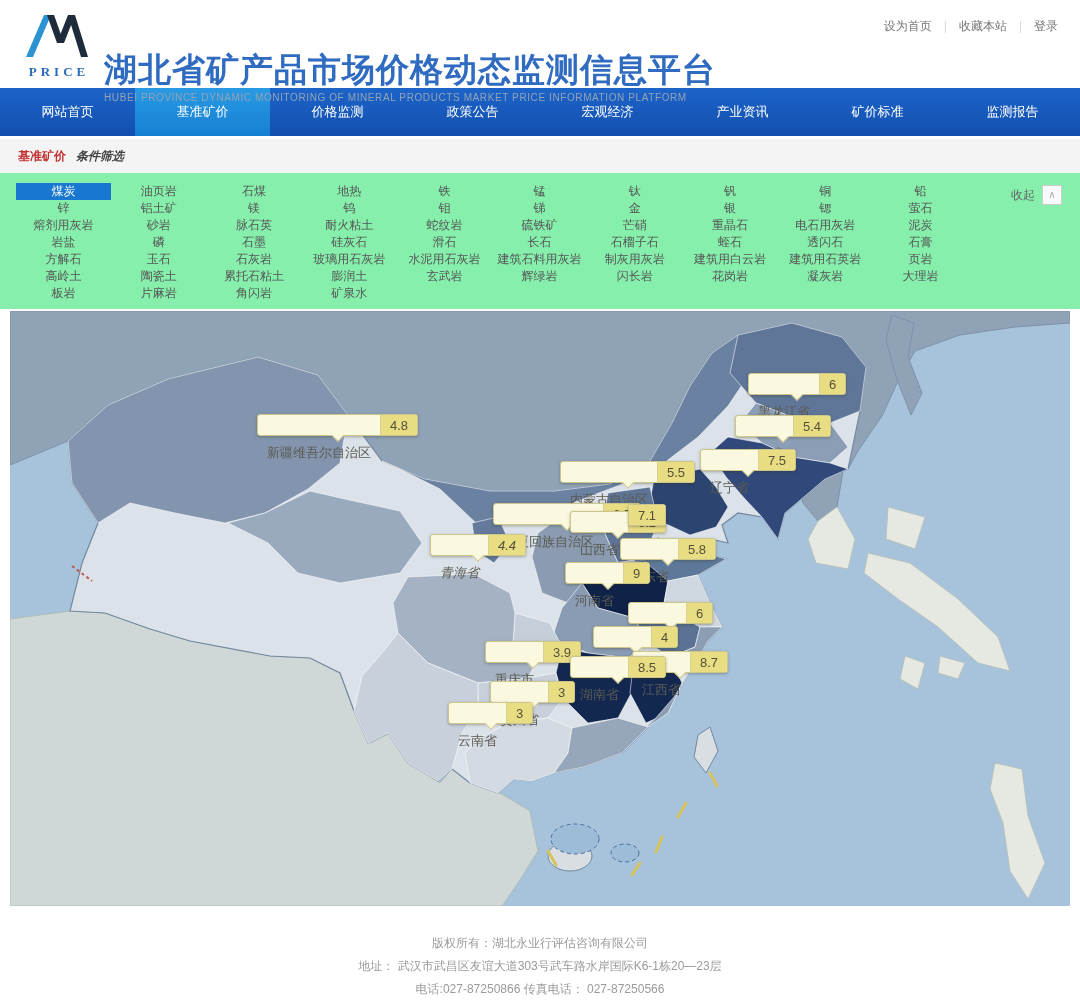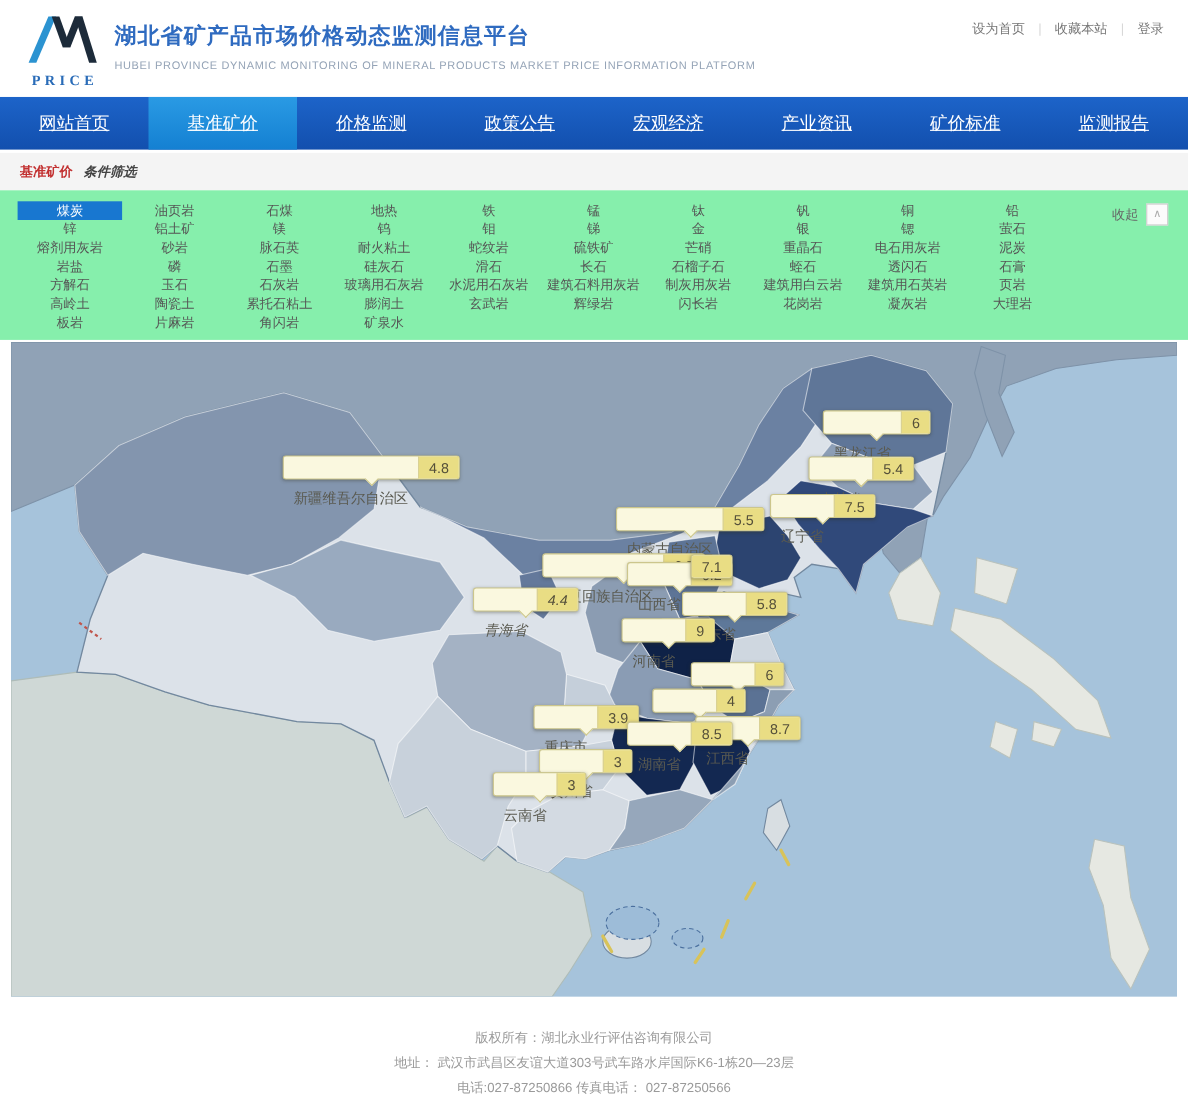--- a/index.html
+++ b/index.html
@@ -4,29 +4,29 @@
 <style>
   html,body{margin:0;padding:0;background:#fff;}
   body{font-family:"Liberation Sans","DejaVu Sans",sans-serif;width:1080px;}
   .page{width:1080px;height:1003px;overflow:hidden;background:#fff;position:relative;}
 
   
   .header{height:88px;position:relative;background:#fff;}
   .logo{position:absolute;left:22px;top:11px;width:74px;text-align:center;}
   .logo-word{font-family:"Liberation Serif",serif;font-size:13px;letter-spacing:4px;color:#2a6cb8;margin-top:1px;font-weight:bold;}
   .brand{position:absolute;left:104px;top:16px;}
-  .brand-title{font-size:20px;font-weight:bold;color:var(--title-blue,#2f6bc0);letter-spacing:1px;line-height:34px;}
+  .brand-title{font-size:33px;font-weight:bold;color:var(--title-blue,#2f6bc0);letter-spacing:1px;line-height:34px;margin-top:37px;}
   .brand-sub{font-size:10px;color:#94a3b6;letter-spacing:.6px;margin-top:5px;}
   .header-links{position:absolute;right:22px;top:18px;font-size:12px;color:#888;}
   .header-links .hlink{color:#777;text-decoration:none;cursor:pointer;}
   .header-links .sep{color:#d8d8d8;margin:0 12px;}
 
   
   .nav{height:48px;display:flex;background:linear-gradient(#1d64c9,#124fae);}
-  .nav-item{flex:1;display:flex;align-items:center;justify-content:center;color:#fff;font-size:16px;cursor:pointer;text-decoration:underline;}
+  .nav-item{flex:1;display:flex;align-items:center;justify-content:center;color:#fff;font-size:13px;cursor:pointer;}
   .nav-item.active{background:linear-gradient(#2a9ae4,#1480d2);}
 
   
   .crumb{margin-top:3px;height:34px;background:#f4f4f4;display:flex;align-items:center;padding-left:18px;}
   .crumb-section{color:var(--section-red,#c23030);font-size:12px;font-weight:bold;margin-right:10px;}
   .crumb-filter{color:#444;font-size:12px;font-weight:bold;font-style:italic;}
 
   
   .filters{position:relative;background:#86efac;padding:10px 0 7px 0;font-family:Liberation Serif, serif;}
   .f-rows{width:952px;margin-left:16px;}

